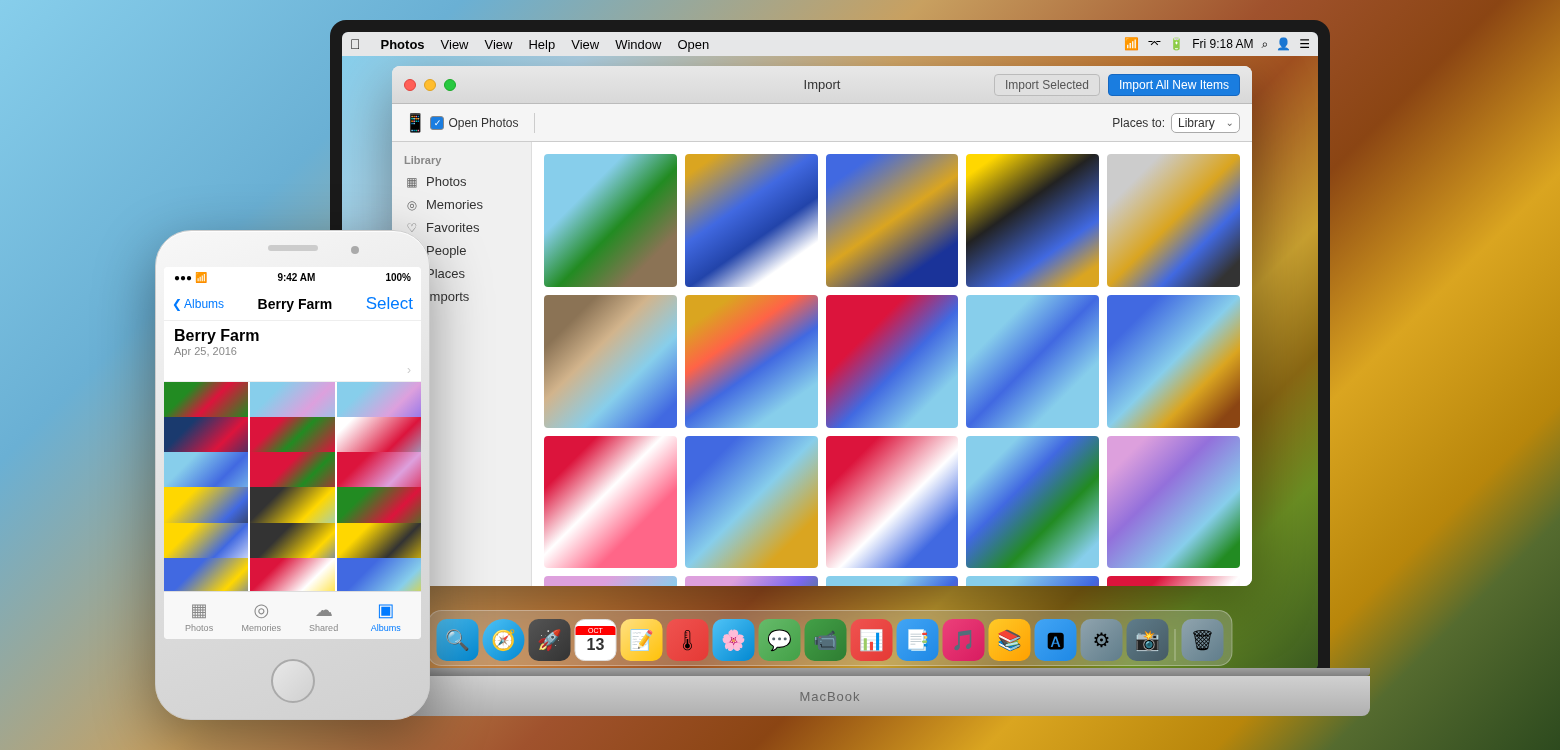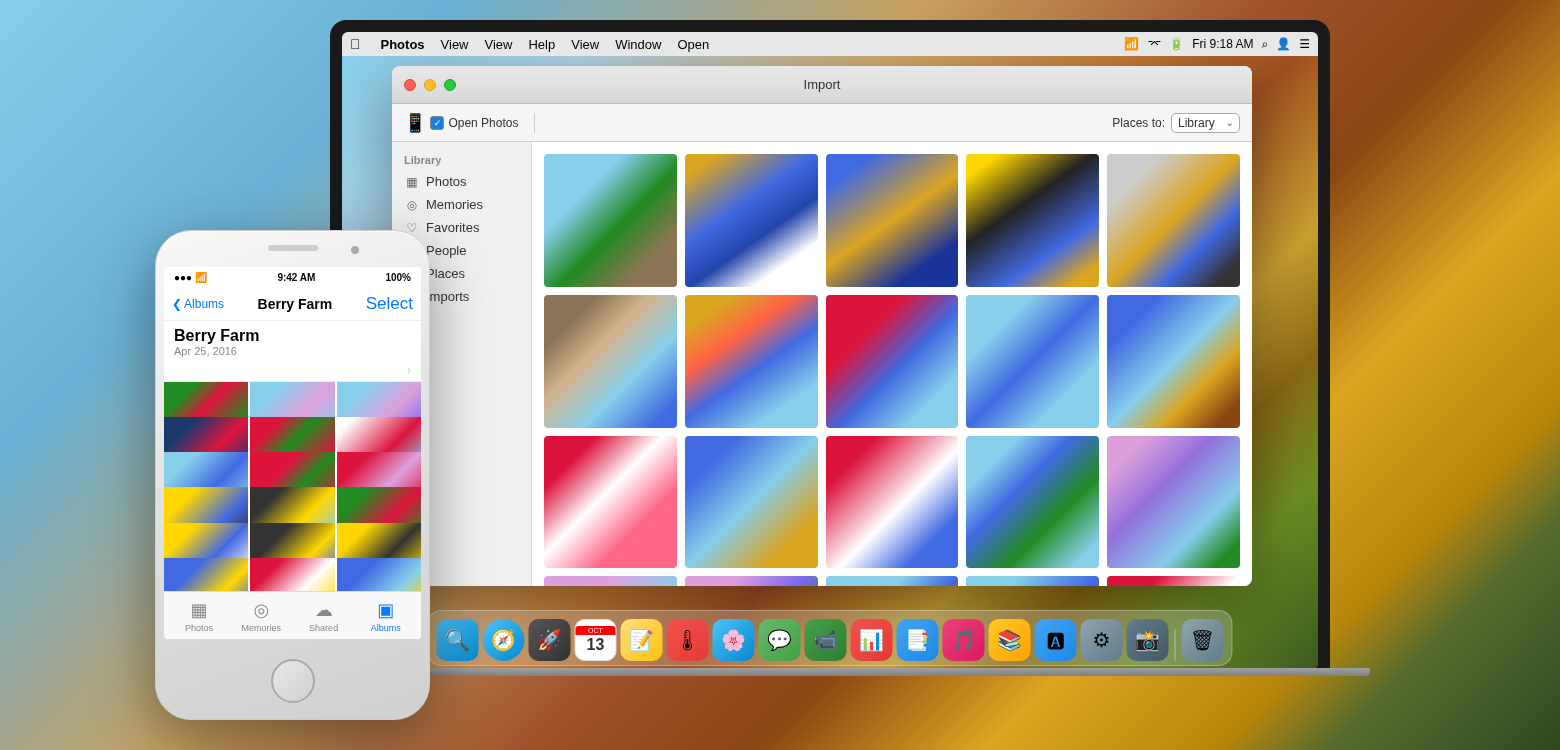--- a/index.html
+++ b/index.html
@@ -608,20 +608,24 @@
 
       <div class="macos-desktop">
 
         <div class="photos-window">
 
           <div class="window-titlebar">
             <div class="traffic-light tl-red"></div>
             <div class="traffic-light tl-yellow"></div>
             <div class="traffic-light tl-green"></div>
             <span class="window-title-center">Import</span>
+            <div class="titlebar-right">
+              <button class="btn-import-selected">Import Selected</button>
+              <button class="btn-import-all">Import All New Items</button>
+            </div>
           </div>
 
           <div class="window-toolbar">
             <div style="display:flex;align-items:center;gap:4px;">
               <span style="font-size:18px;color:#666;">📱</span>
               <div class="toolbar-checkbox-group">
                 <div class="toolbar-checkbox">✓</div>
                 <span>Open Photos</span>
               </div>
             </div>
@@ -717,20 +721,23 @@
           <div style="width:1px;height:32px;background:rgba(255,255,255,0.4);margin:0 2px;"></div>
           <div class="dock-icon" style="background:linear-gradient(135deg,#90a4ae,#607d8b);font-size:20px;">🗑</div>
         </div>
 
       </div>
     </div>
   </div>
 
   <div class="macbook-base">
     <div class="macbook-hinge"></div>
+    <div class="macbook-bottom">
+      <span class="macbook-label">MacBook</span>
+    </div>
   </div>
 </div>
 
 <div class="iphone-container">
   <div class="iphone-body">
     <div class="iphone-speaker"></div>
     <div class="iphone-camera"></div>
 
     <div class="iphone-screen">
 

